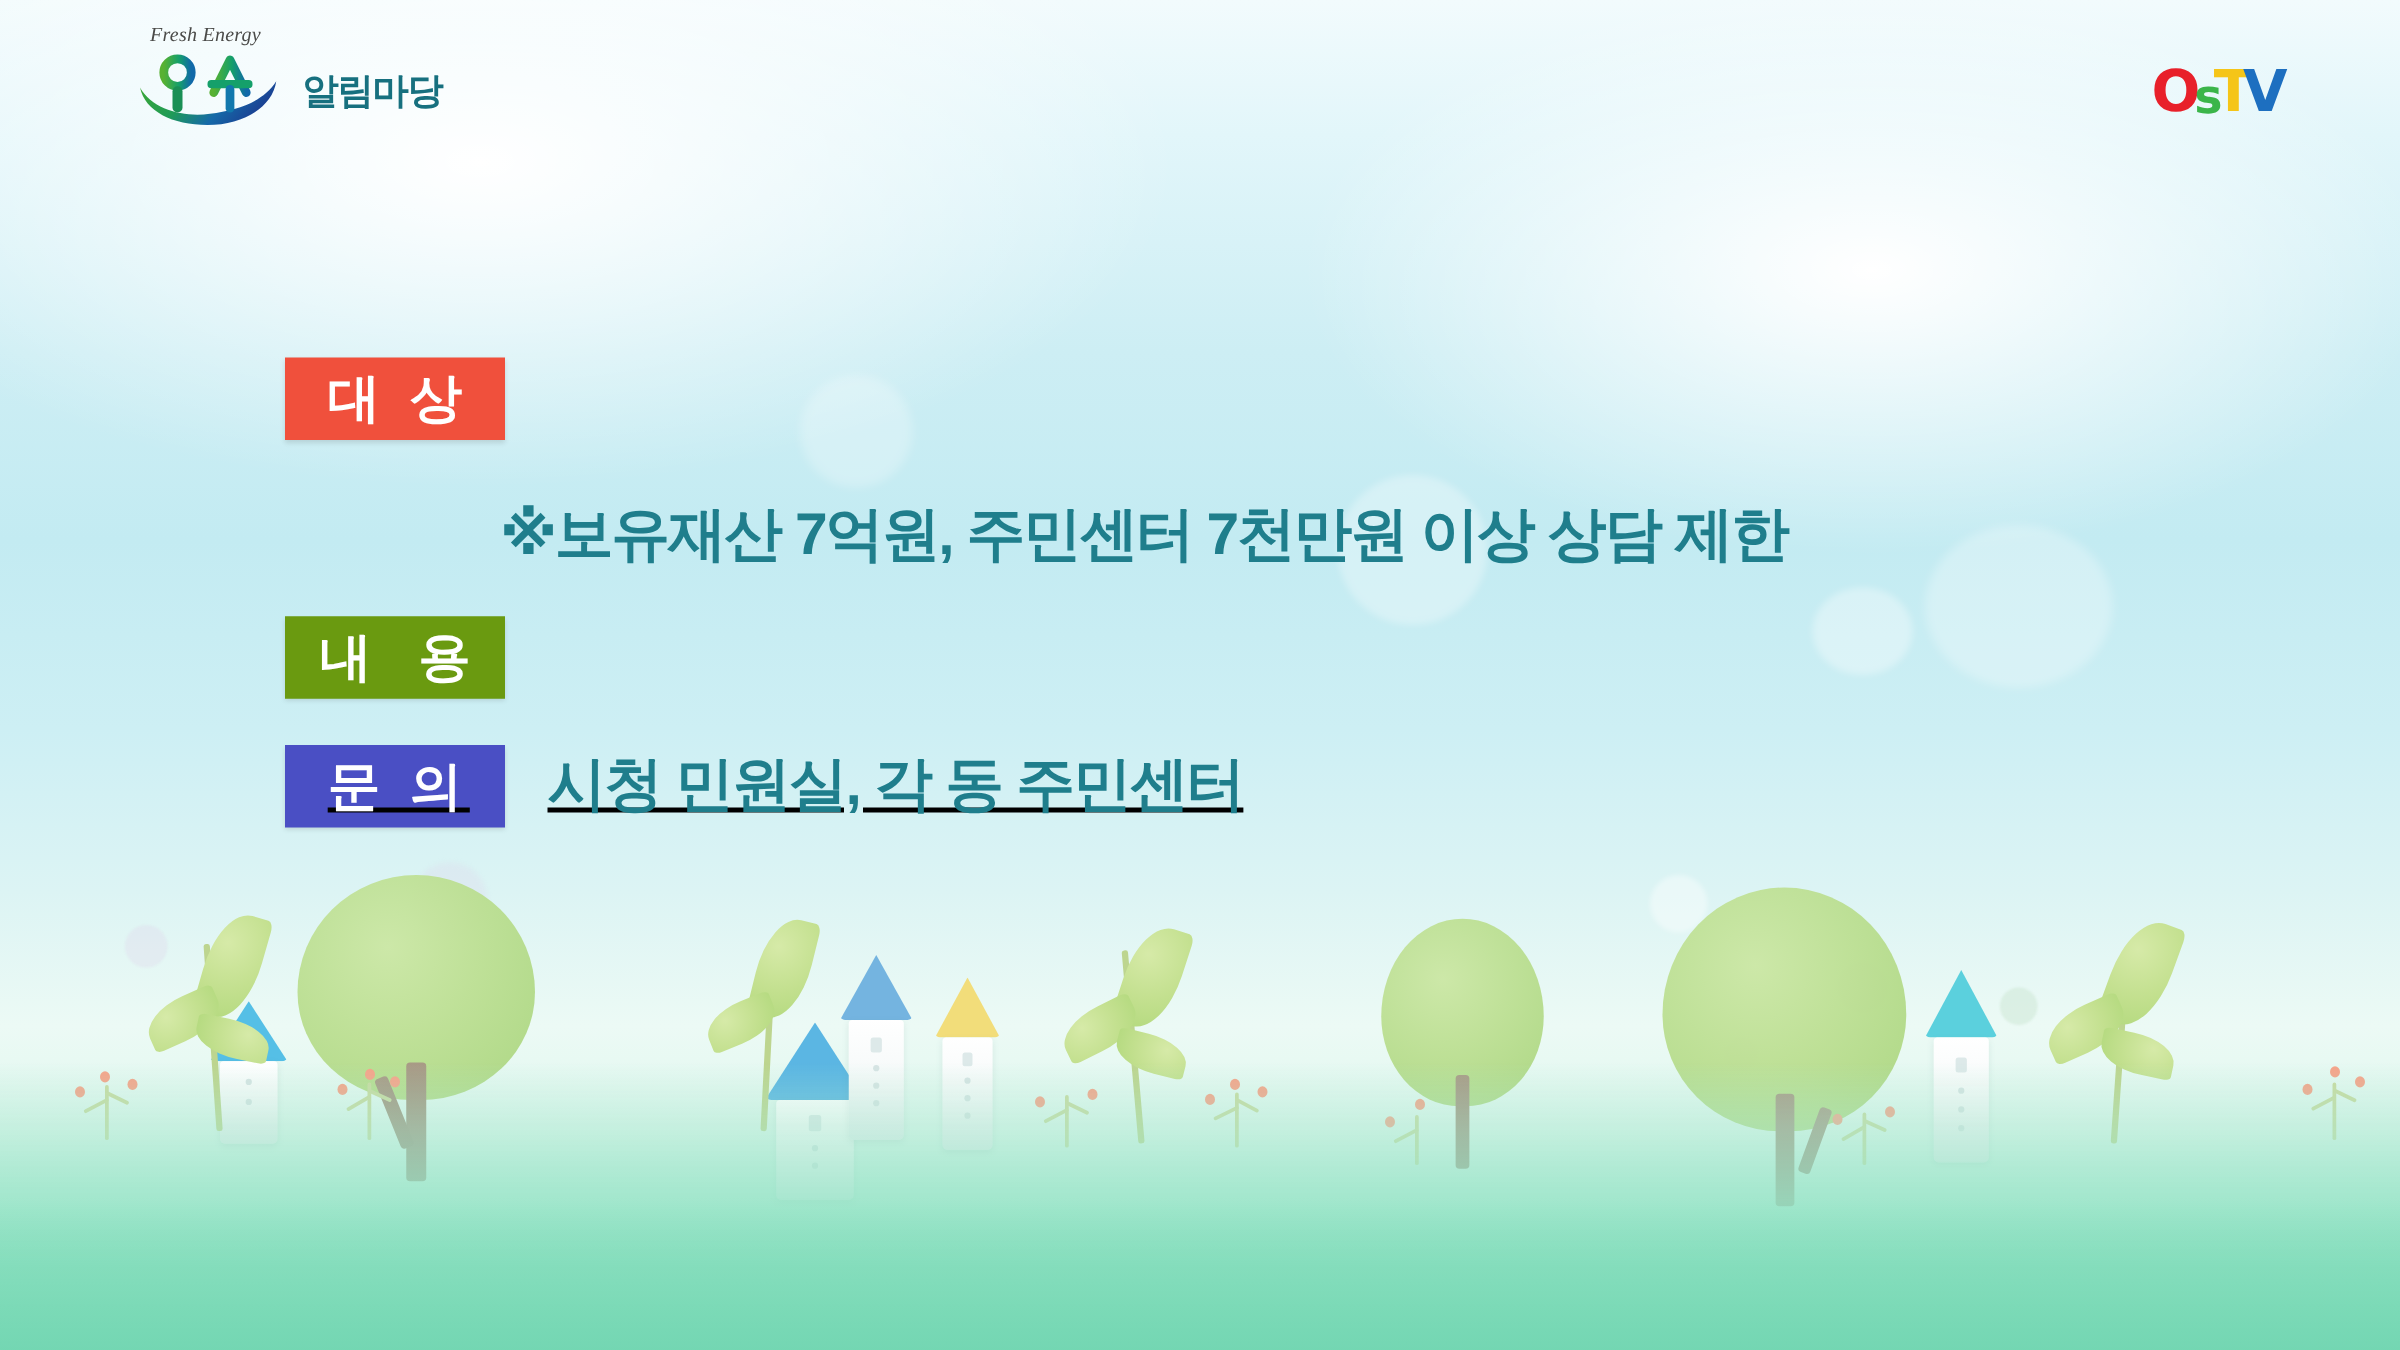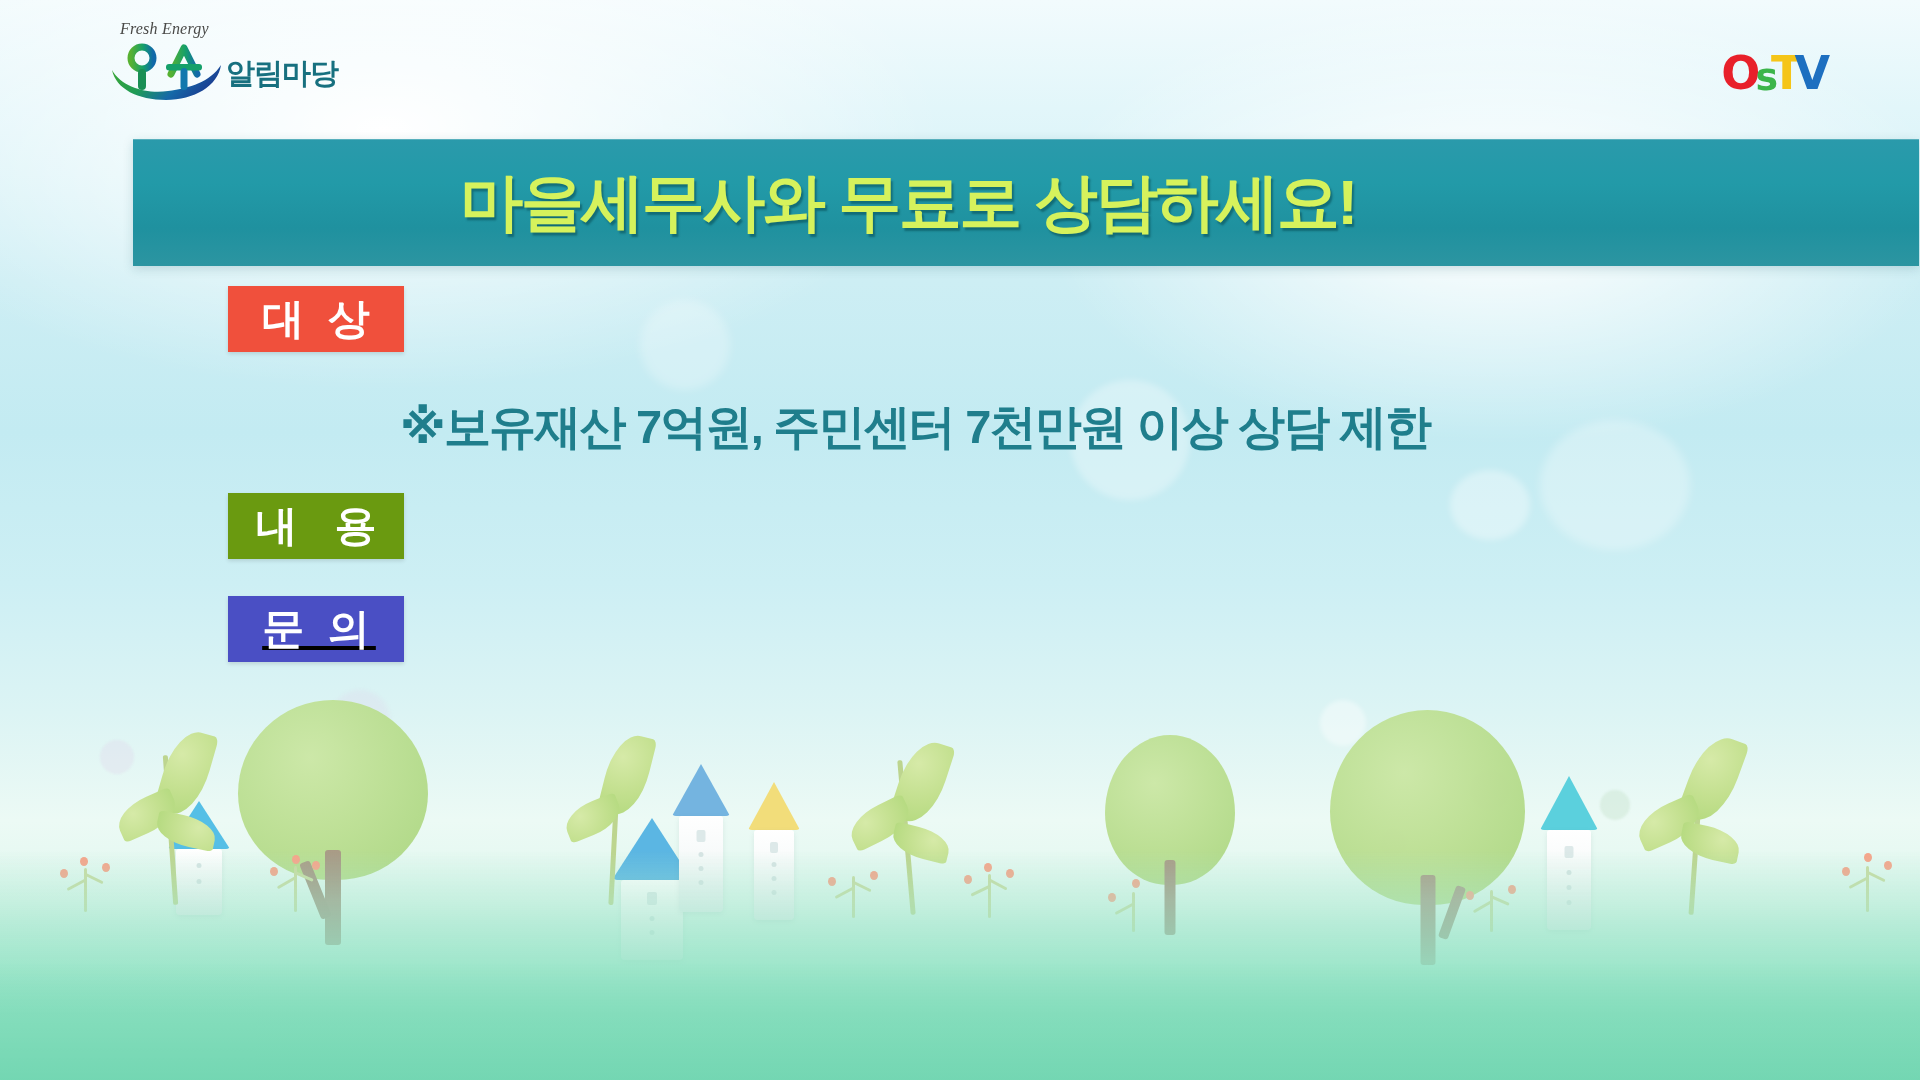--- a/index.html
+++ b/index.html
@@ -44,21 +44,21 @@
   .grass2{
     position:absolute; left:0; right:0; bottom:0; height:120px;
     background:linear-gradient(180deg, rgba(126,219,185,0) 0%, rgba(118,215,179,0.55) 60%, rgba(110,212,175,0.75) 100%);
   }
   
   .bokeh{ position:absolute; border-radius:50%; pointer-events:none; }
 
   
   .header{ position:absolute; top:0; left:0; width:1920px; height:118px; }
 
-  .brand{ position:absolute; left:108px; top:24px; display:flex; align-items:flex-end; }
+  .brand{ position:absolute; left:108px; top:24px; display:flex; align-items:flex-end; gap:16px; }
   .brand-mark{ position:relative; width:118px; height:68px; }
   .fresh-energy{
     position:absolute; left:12px; top:-4px;
     font-size:16px; color:#4a4a48; letter-spacing:0.2px;
     font-family:"Liberation Serif","DejaVu Serif",serif;
     font-style:italic; font-weight:400;
   }
   .brand-title{
     font-size:29px; font-weight:700; color:#17707f; letter-spacing:-1px;
     line-height:1; padding-bottom:4px;
@@ -209,38 +209,36 @@
     </div>
 
     <div class="ostv">
       <span style="color:#e8202a;font-size:46px;">O</span>
       <span style="color:#3bb54a;font-size:38px;margin-left:-3px;">s</span>
       <span style="color:#f5c518;font-size:46px;margin-left:-5px;">T</span>
       <span style="color:#1d6fc0;font-size:46px;margin-left:-6px;">V</span>
     </div>
   </div>
 
-  <div class="banner">
-    <div class="banner-text">마을세무사와 무료로 상담하세요!</div>
-  </div>
 
   <div class="rows">
 
     <div class="row r1">
       <div class="badge red">대 상</div>
     </div>
 
     <div class="note">※보유재산 7억원, 주민센터 7천만원 이상 상담 제한</div>
 
     <div class="row r2">
       <div class="badge green">내 용</div>
     </div>
 
     <div class="row r3">
       <div class="badge blue">문 의</div>
+      <div class="row-text">시청 민원실, 각 동 주민센터</div>
     </div>
   </div>
 
   <div class="scene">
 
     <div class="tree" style="left:238px;bottom:170px;width:190px;height:210px;">
       <div class="crown" style="width:190px;height:180px;"></div>
       <div class="trunk" style="top:150px;width:16px;height:95px;"></div>
       <div class="trunk" style="top:160px;left:38%;width:11px;height:60px;transform:rotate(-22deg);"></div>
     </div>

